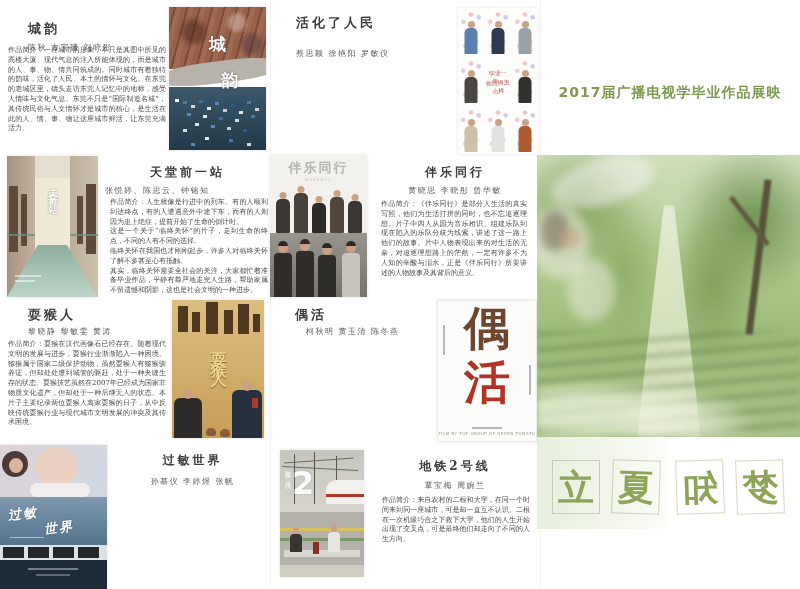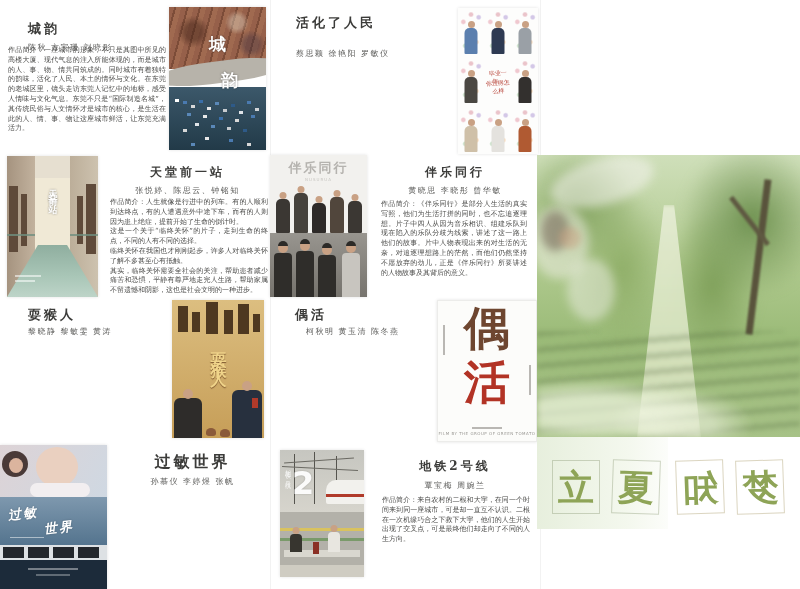--- a/index.html
+++ b/index.html
@@ -189,43 +189,44 @@
     <div class="bp-cell" style="left:27px;top:98px">
         <div class="bp-doodle"></div>
         <div class="bp-person" style="background:#e4e2de"></div>
       </div>
     <div class="bp-cell" style="left:54px;top:98px">
         <div class="bp-doodle"></div>
         <div class="bp-person" style="background:#b05a32"></div>
       </div>
   </div>
 
+  <div class="event-title" style="color:#7c9a50">2017届广播电视学毕业作品展映</div>
 
   <div class="poster" style="left:7px;top:156px;width:91px;height:141px">
     <div class="td-ceil"></div>
     <div class="td-wallL"></div>
     <div class="td-wallR"></div>
     <div class="td-end"></div>
     <div class="td-floor"></div>
     <div class="td-door" style="left:2px;top:30px;width:9px;height:66px"></div>
     <div class="td-door" style="left:14px;top:38px;width:6px;height:52px"></div>
     <div class="td-door" style="right:2px;top:28px;width:10px;height:70px"></div>
     <div class="td-door" style="right:15px;top:40px;width:6px;height:48px"></div>
     <div class="td-rail" style="left:0;top:78px;width:28px"></div>
     <div class="td-rail" style="right:0;top:78px;width:28px"></div>
     <div class="td-vtitle">天堂前一站</div>
     <div class="td-note" style="left:8px;bottom:20px;width:26px"></div>
     <div class="td-note" style="left:8px;bottom:15px;width:20px"></div>
   </div>
   <div class="abs t-title" style="left:105px;top:164px;width:165px;text-align:center;font-size:12px">天堂前一站</div>
-  <div class="abs t-authors" style="left:105px;top:185px;width:165px;text-align:center">张悦婷、陈思云、钟铭知</div>
+  <div class="abs t-authors" style="left:105px;top:185px;width:165px;">张悦婷、陈思云、钟铭知</div>
   <div class="abs t-body" style="left:110px;top:198px;width:158px">作品简介：人生就像是行进中的列车。有的人顺利到达终点，有的人遭遇意外中途下车，而有的人则因为患上绝症，提前开始了生命的倒计时。
 这是一个关于“临终关怀”的片子，走到生命的终点，不同的人有不同的选择。
 临终关怀在我国也才刚刚起步，许多人对临终关怀了解不多甚至心有抵触。
-其实，临终关怀需要全社会的关注，帮助患者减少痛苦和恐惧，平静有尊严地走完人生路，帮助家属不留遗憾和阴影，这也是社会文明的一种进步。</div>
+其实，临终关怀需要全社会的关注，大家都忙着准备毕业作品，平静有尊严地走完人生路，帮助家属不留遗憾和阴影，这也是社会文明的一种进步。</div>
 
   <div class="poster" style="left:270px;top:155px;width:97px;height:142px">
     <div class="bl-top">
       <div class="bl-title">伴乐同行</div>
       <div class="bl-sub">NUSURUA</div>
       <div class="figure" style="left:6px;bottom:0;width:14px;height:34px;background:#3b3733"></div>
       <div class="figure" style="left:24px;bottom:0;width:14px;height:40px;background:#46423c"></div>
       <div class="figure" style="left:42px;bottom:0;width:14px;height:30px;background:#2e2a28"></div>
       <div class="figure" style="left:60px;bottom:0;width:14px;height:36px;background:#51463c"></div>
       <div class="figure" style="left:78px;bottom:0;width:14px;height:32px;background:#3b3733"></div>
@@ -236,24 +237,25 @@
       <div class="bl-head" style="left:30px;top:8px"></div>
       <div class="bl-body" style="left:26px;top:18px;width:18px;height:46px"></div>
       <div class="bl-head" style="left:52px;top:12px"></div>
       <div class="bl-body" style="left:48px;top:22px;width:18px;height:42px"></div>
       <div class="bl-head" style="left:76px;top:10px"></div>
       <div class="bl-body" style="left:72px;top:20px;width:18px;height:44px;background:#c8c5bf"></div>
     </div>
   </div>
   <div class="abs t-title" style="left:380px;top:164px;width:150px;text-align:center;font-size:12px">伴乐同行</div>
   <div class="abs t-authors" style="left:380px;top:185px;width:150px;text-align:center">黄晓思 李晓彤 曾华敏</div>
-  <div class="abs t-body" style="left:381px;top:200px;width:146px">作品简介：《伴乐同行》是部分人生活的真实写照，他们为生活打拼的同时，也不忘追逐理想。片子中四人从因为音乐相识、组建乐队到现在陷入的乐队分歧为线索，讲述了这一路上他们的故事。片中人物表现出来的对生活的无奈，对追逐理想路上的茫然，而他们仍然坚持不愿放弃的劲儿，正是《伴乐同行》所要讲述的人物故事及其背后的意义。</div>
+  <div class="abs t-body" style="left:381px;top:200px;width:146px">作品简介：《伴乐同行》是部分人生活的真实写照，他们为生活打拼的同时，也不忘追逐理想。片子中四人从因为音乐相识、组建乐队到现在陷入的乐队分歧为线索，讲述了这一路上他们的故事。片中人物表现出来的对生活的无奈，对追逐理想路上的茫然，一定有许多不为人知的辛酸与泪水，正是《伴乐同行》所要讲述的人物故事及其背后的意义。</div>
 
   <div class="abs t-title" style="left:28px;top:306px">耍猴人</div>
   <div class="abs t-authors" style="left:28px;top:326px">黎晓静 黎敏雯 黄涛</div>
+  <div class="abs t-body" style="left:8px;top:340px;width:158px">作品简介：耍猴在汉代画像石已经存在。随着现代文明的发展与进步，耍猴行业渐渐陷入一种困境。猕猴属于国家二级保护动物，虽然耍猴人有猕猴驯养证，但却处处遭到城管的驱赶，处于一种夹缝生存的状态。耍猴技艺虽然在2007年已经成为国家非物质文化遗产，但却处于一种后继无人的状态。本片子主要纪录两位耍猴人离家耍猴的日子，从中反映传统耍猴行业与现代城市文明发展的冲突及其传承困境。</div>
   <div class="poster sh" style="left:172px;top:300px;width:92px;height:138px">
     <div class="sh-bld" style="left:6px;top:6px;width:10px;height:26px"></div>
     <div class="sh-bld" style="left:20px;top:12px;width:8px;height:20px"></div>
     <div class="sh-bld" style="left:34px;top:2px;width:12px;height:32px"></div>
     <div class="sh-bld" style="left:52px;top:10px;width:9px;height:24px"></div>
     <div class="sh-bld" style="left:66px;top:4px;width:11px;height:30px"></div>
     <div class="sh-bld" style="left:81px;top:14px;width:7px;height:18px"></div>
     <div class="sh-vtitle">耍猴人</div>
     <div class="sh-man" style="left:2px;bottom:0;width:28px;height:40px;background:#2e2c2a"></div>
     <div class="sh-man" style="right:2px;bottom:0;width:30px;height:48px;background:#27303e"></div>
@@ -289,21 +291,21 @@
       <div class="gm-frame" style="left:3px"></div>
       <div class="gm-frame" style="left:28px"></div>
       <div class="gm-frame" style="left:53px"></div>
       <div class="gm-frame" style="left:78px"></div>
     </div>
     <div class="gm-bottom">
       <div class="abs" style="left:28px;top:8px;width:50px;height:2px;background:rgba(255,255,255,.4)"></div>
       <div class="abs" style="left:36px;top:14px;width:34px;height:2px;background:rgba(255,255,255,.3)"></div>
     </div>
   </div>
-  <div class="abs t-title" style="left:115px;top:452px;width:155px;text-align:center;font-size:16px">过敏世界</div>
+  <div class="abs t-title" style="left:115px;top:452px;width:155px;text-align:center;font-size:12px">过敏世界</div>
   <div class="abs t-authors" style="left:115px;top:476px;width:155px;text-align:center">孙慕仪 李婷煜 张帆</div>
 
   <div class="poster" style="left:280px;top:450px;width:84px;height:127px">
     <div class="dt-sky">
       <div class="dt-mast" style="left:14px;top:4px;height:50px"></div>
       <div class="dt-mast" style="left:34px;top:2px;height:52px"></div>
       <div class="dt-mast" style="left:56px;top:6px;height:46px"></div>
       <div class="dt-wire" style="left:4px;top:10px;width:70px;transform:rotate(-4deg)"></div>
       <div class="dt-wire" style="left:2px;top:18px;width:76px;transform:rotate(3deg)"></div>
       <div class="dt-train"></div>

